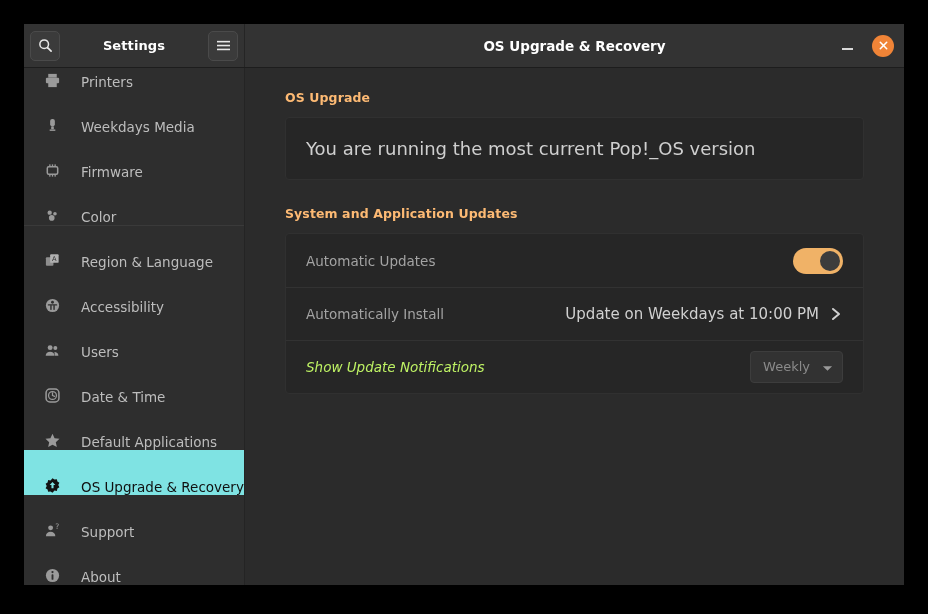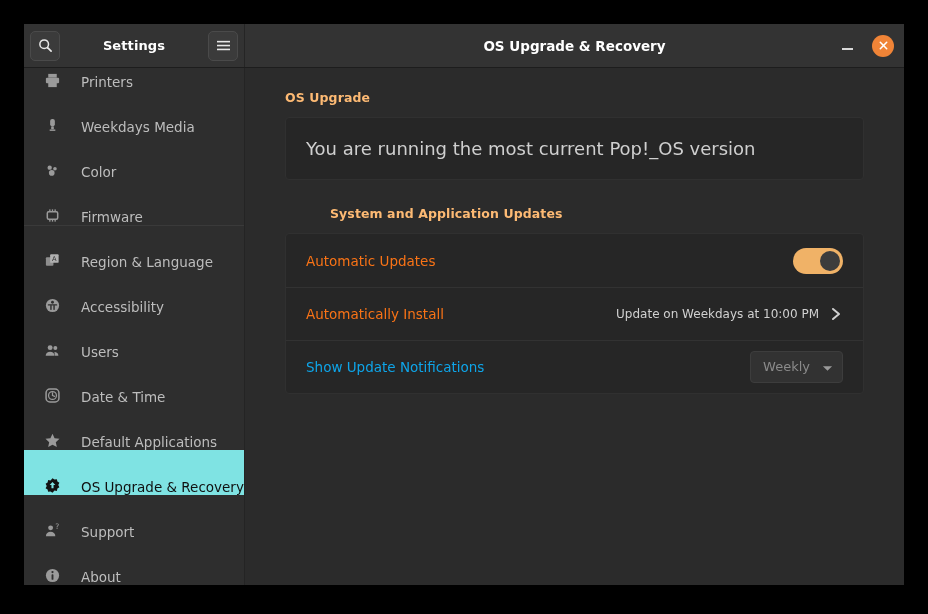--- a/index.html
+++ b/index.html
@@ -169,21 +169,21 @@
     color: #fdba74;
     margin-bottom: 12px;
     letter-spacing: 0.1px;
   }
   .card {
     background: #262626;
     border: 1px solid #303030;
     border-radius: 4px;
     overflow: hidden;
   }
-  .card + .sec-title { margin-top: 26px; margin-left: 45px; }
+  .card + .sec-title { margin-top: 26px; }
 
   .info-row {
     padding: 20px;
     color: #cfcfcf;
     font-size: 18px;
   }
 
   .row {
     height: 53px;
     display: flex;
@@ -193,26 +193,26 @@
   }
   .row + .row::before {
     content: "";
     position: absolute;
     left: 0; right: 0; top: 0;
     height: 1px;
     background: #323232;
   }
   .row-label {
     font-size: 13.5px;
-    color: #f97316;
+    color: #a3a3a3;
     flex: 1 1 auto;
   }
-  .row.disabled .row-label { color: #0ea5e9; }
+  .row.disabled .row-label { color: #bef264; font-style: italic; }
   .row-value {
-    font-size: 12px;
+    font-size: 15px;
     color: #d0d0d0;
     margin-right: 10px;
   }
 
   .toggle {
     width: 50px; height: 26px;
     border-radius: 13px;
     background: #f0b267;
     position: relative;
     cursor: pointer;
@@ -315,41 +315,41 @@
               <rect x="7.6" y="10" width="2.8" height="3" fill="#9a9a9a"></rect>
               <rect x="6" y="13.2" width="6" height="1.5" fill="#9a9a9a"></rect>
             </svg>
           </span>
           <span class="s-label">Weekdays Media</span>
         </div>
 
         <div class="side-item">
           <span class="s-ico">
             <svg width="17" height="17" viewBox="0 0 18 18">
-              <circle cx="6" cy="6" r="2.3" fill="#9a9a9a"></circle>
-              <circle cx="11.6" cy="7.2" r="1.9" fill="#9a9a9a"></circle>
-              <circle cx="8.2" cy="11.6" r="3" fill="#9a9a9a"></circle>
-            </svg>
-          </span>
-          <span class="s-label">Color</span>
-        </div>
-
-        <div class="side-item">
-          <span class="s-ico">
-            <svg width="17" height="17" viewBox="0 0 18 18">
               <rect x="3.5" y="5" width="11" height="8" rx="1.5" fill="none" stroke="#9a9a9a" stroke-width="1.6"></rect>
               <rect x="5.5" y="2.5" width="1.4" height="2.2" fill="#9a9a9a"></rect>
               <rect x="8.3" y="2.5" width="1.4" height="2.2" fill="#9a9a9a"></rect>
               <rect x="11.1" y="2.5" width="1.4" height="2.2" fill="#9a9a9a"></rect>
               <rect x="5.5" y="13.3" width="1.4" height="2.2" fill="#9a9a9a"></rect>
               <rect x="8.3" y="13.3" width="1.4" height="2.2" fill="#9a9a9a"></rect>
               <rect x="11.1" y="13.3" width="1.4" height="2.2" fill="#9a9a9a"></rect>
             </svg>
           </span>
           <span class="s-label">Firmware</span>
+        </div>
+
+        <div class="side-item">
+          <span class="s-ico">
+            <svg width="17" height="17" viewBox="0 0 18 18">
+              <circle cx="6" cy="6" r="2.3" fill="#9a9a9a"></circle>
+              <circle cx="11.6" cy="7.2" r="1.9" fill="#9a9a9a"></circle>
+              <circle cx="8.2" cy="11.6" r="3" fill="#9a9a9a"></circle>
+            </svg>
+          </span>
+          <span class="s-label">Color</span>
         </div>
 
         <div class="side-item sep">
           <span class="s-ico">
             <svg width="17" height="17" viewBox="0 0 18 18">
               <rect x="2" y="5.5" width="8" height="9" rx="1" fill="#8e8e8e"></rect>
               <rect x="6.5" y="2.5" width="9" height="9" rx="1" fill="#b0b0b0"></rect>
               <text x="11" y="9.6" font-size="7" text-anchor="middle" fill="#2e2e2e" font-family="DejaVu Sans, sans-serif">A</text>
             </svg>
           </span>

